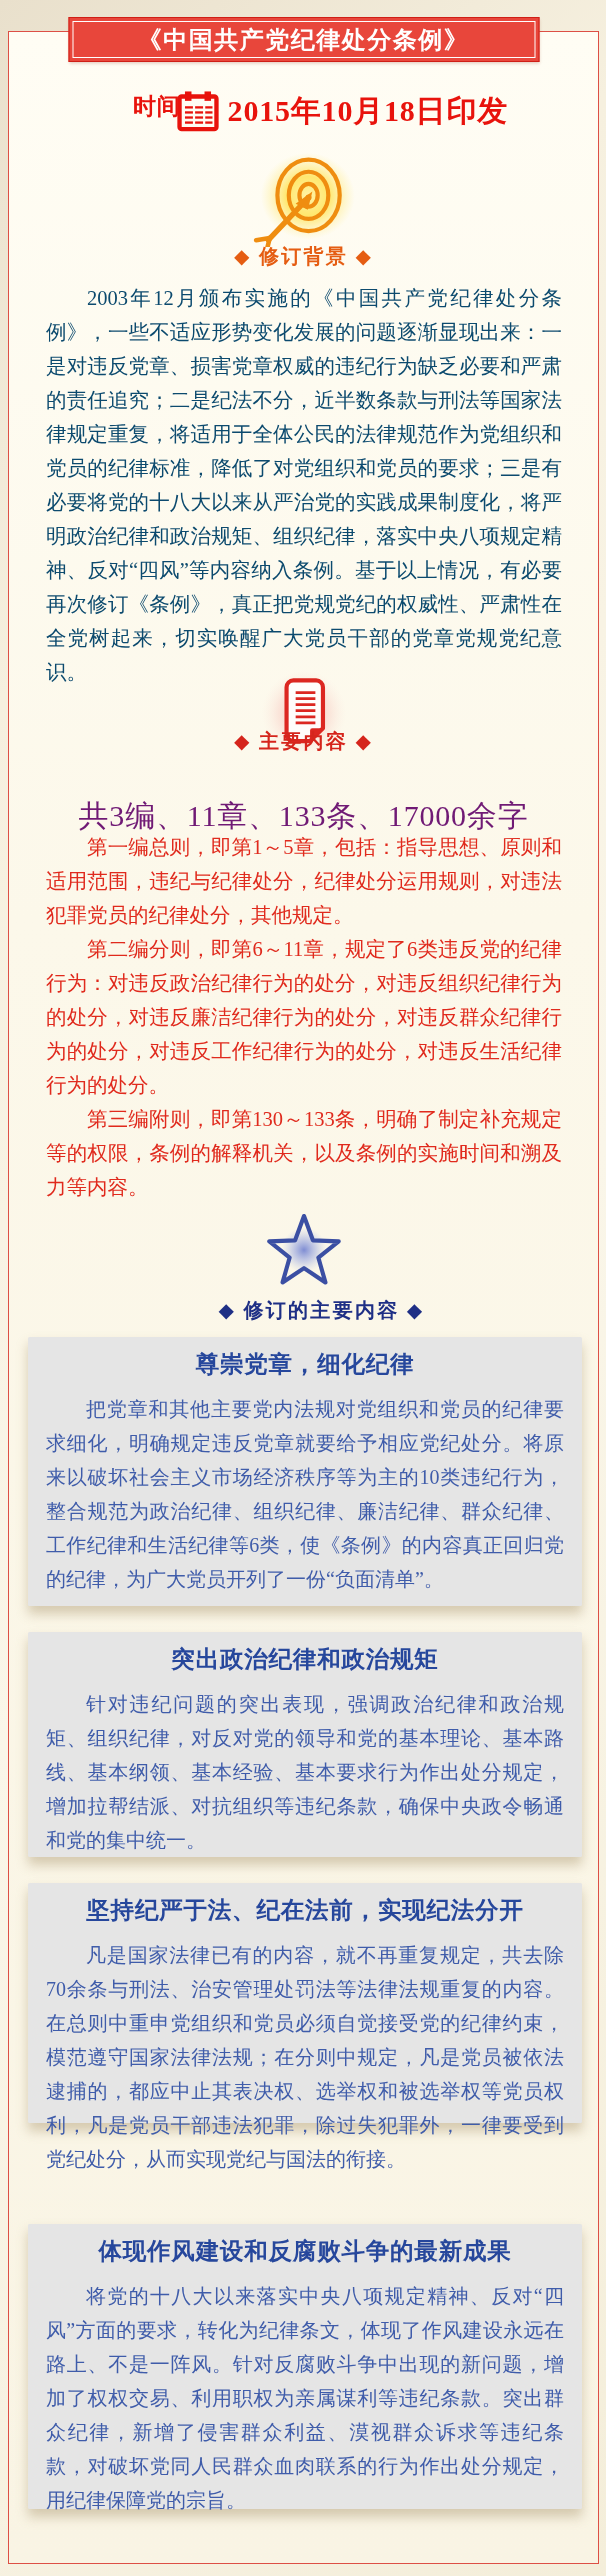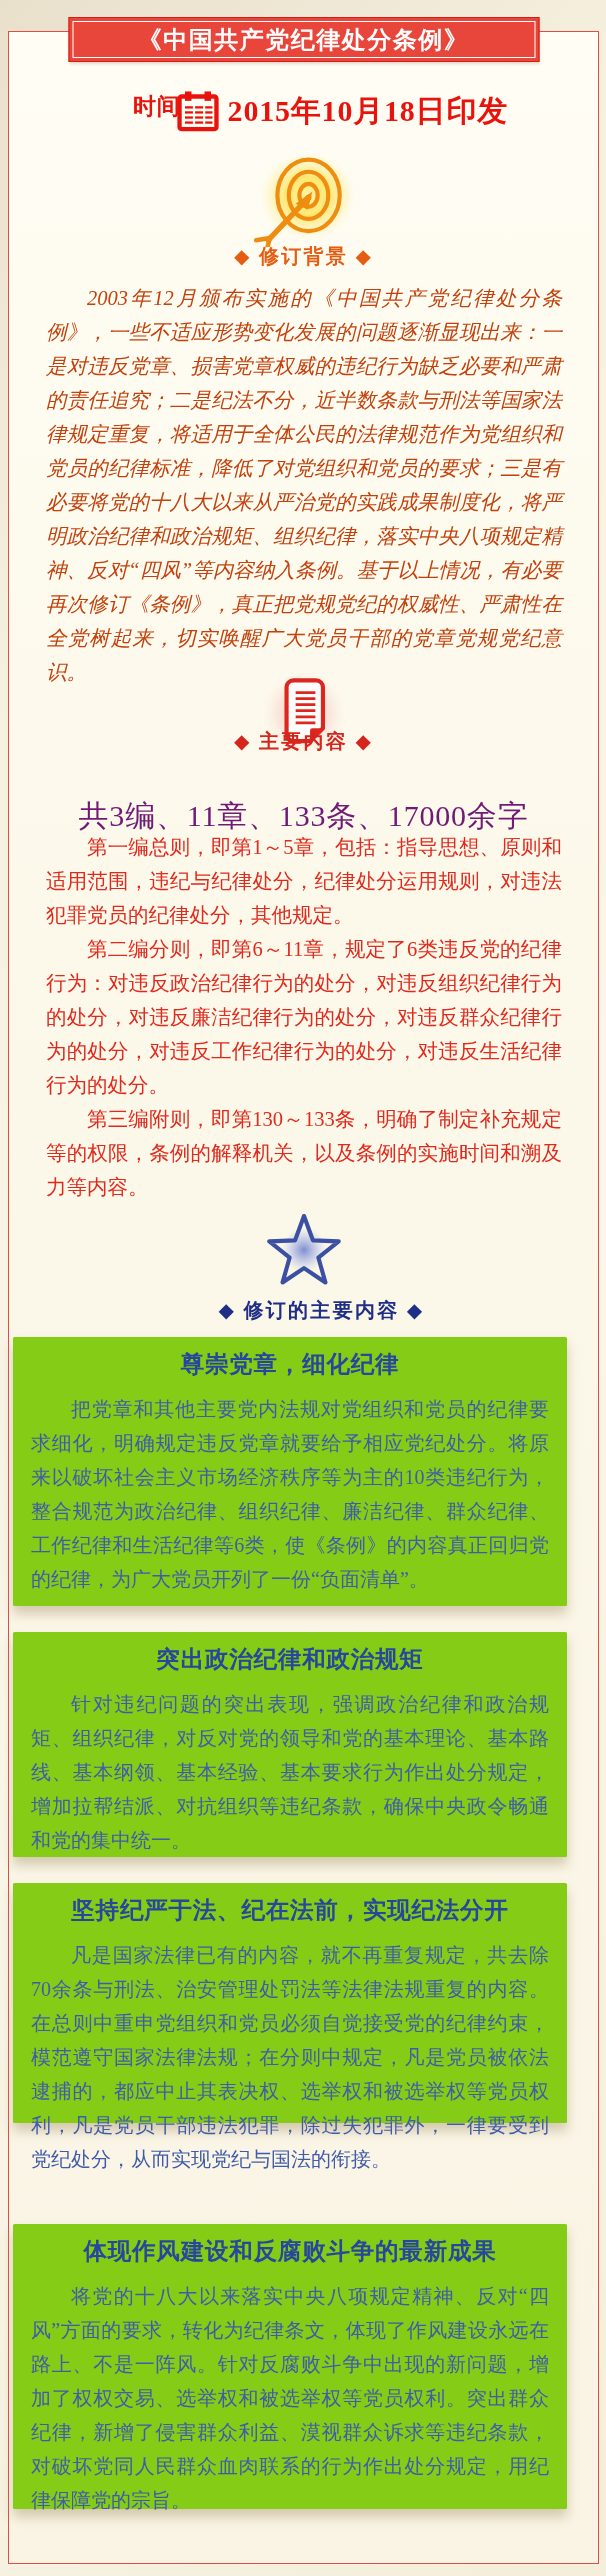--- a/index.html
+++ b/index.html
@@ -33,28 +33,28 @@
   .icon-block{position:absolute;left:50%;transform:translateX(-50%);z-index:1;}
   .sec-hdr{
     position:absolute;left:0;width:100%;text-align:center;
     font-size:20px;font-weight:700;letter-spacing:2.3px;z-index:2;
   }
   .hdr-orange{color:#e55d12;}
   .hdr-red{color:#d5251c;}
   .hdr-navy{color:#1e2f85;}
   .body-col{position:absolute;left:46px;width:516px;text-align:justify;z-index:2;}
   .body-col p{margin:0;text-indent:2em;font-size:20.5px;line-height:34px;}
-  .para-orange p{color:#c2410c;font-style:italic;}
+  .para-orange p{color:#0c4a6e;}
   .para-red p{color:#e02a1d;}
   .headline{
     position:absolute;left:0;width:100%;text-align:center;
     font-size:30px;font-weight:400;color:#701a75;letter-spacing:0.8px;z-index:2;
   }
   .card{
-    position:absolute;left:13px;width:554px;background:#84cc16;
+    position:absolute;left:28px;width:554px;background:#e5e5e5;
     box-shadow:0 7.6px 12px rgba(168,148,108,.45);border-radius:1.5px;z-index:2;
   }
   .card h3{
     margin:11.4px 0 0;text-align:center;font-size:23.5px;font-weight:700;
     color:#26479c;letter-spacing:0.8px;
   }
   .card .cbody{
     margin:12px 18px 0;font-size:20px;line-height:34px;color:#3f5caa;
     text-align:justify;text-indent:2em;
   }
@@ -180,15 +180,15 @@
   <div class="cbody">针对违纪问题的突出表现，强调政治纪律和政治规矩、组织纪律，对反对党的领导和党的基本理论、基本路线、基本纲领、基本经验、基本要求行为作出处分规定，增加拉帮结派、对抗组织等违纪条款，确保中央政令畅通和党的集中统一。</div>
 </div>
 
 <div class="card" style="top:1883px;height:240px;">
   <h3>坚持纪严于法、纪在法前，实现纪法分开</h3>
   <div class="cbody">凡是国家法律已有的内容，就不再重复规定，共去除70余条与刑法、治安管理处罚法等法律法规重复的内容。在总则中重申党组织和党员必须自觉接受党的纪律约束，模范遵守国家法律法规；在分则中规定，凡是党员被依法逮捕的，都应中止其表决权、选举权和被选举权等党员权利，凡是党员干部违法犯罪，除过失犯罪外，一律要受到党纪处分，从而实现党纪与国法的衔接。</div>
 </div>
 
 <div class="card" style="top:2224px;height:285px;">
   <h3>体现作风建设和反腐败斗争的最新成果</h3>
-  <div class="cbody">将党的十八大以来落实中央八项规定精神、反对“四风”方面的要求，转化为纪律条文，体现了作风建设永远在路上、不是一阵风。针对反腐败斗争中出现的新问题，增加了权权交易、选举权和被选举权等党员权利。突出群众纪律，新增了侵害群众利益、漠视群众诉求等违纪条款，对破坏党同人民群众血肉联系的行为作出处分规定，用纪律保障党的宗旨。</div>
+  <div class="cbody">将党的十八大以来落实中央八项规定精神、反对“四风”方面的要求，转化为纪律条文，体现了作风建设永远在路上、不是一阵风。针对反腐败斗争中出现的新问题，增加了权权交易、利用职权为亲属谋利等违纪条款。突出群众纪律，新增了侵害群众利益、漠视群众诉求等违纪条款，对破坏党同人民群众血肉联系的行为作出处分规定，用纪律保障党的宗旨。</div>
 </div>
 
 
 </body></html>

